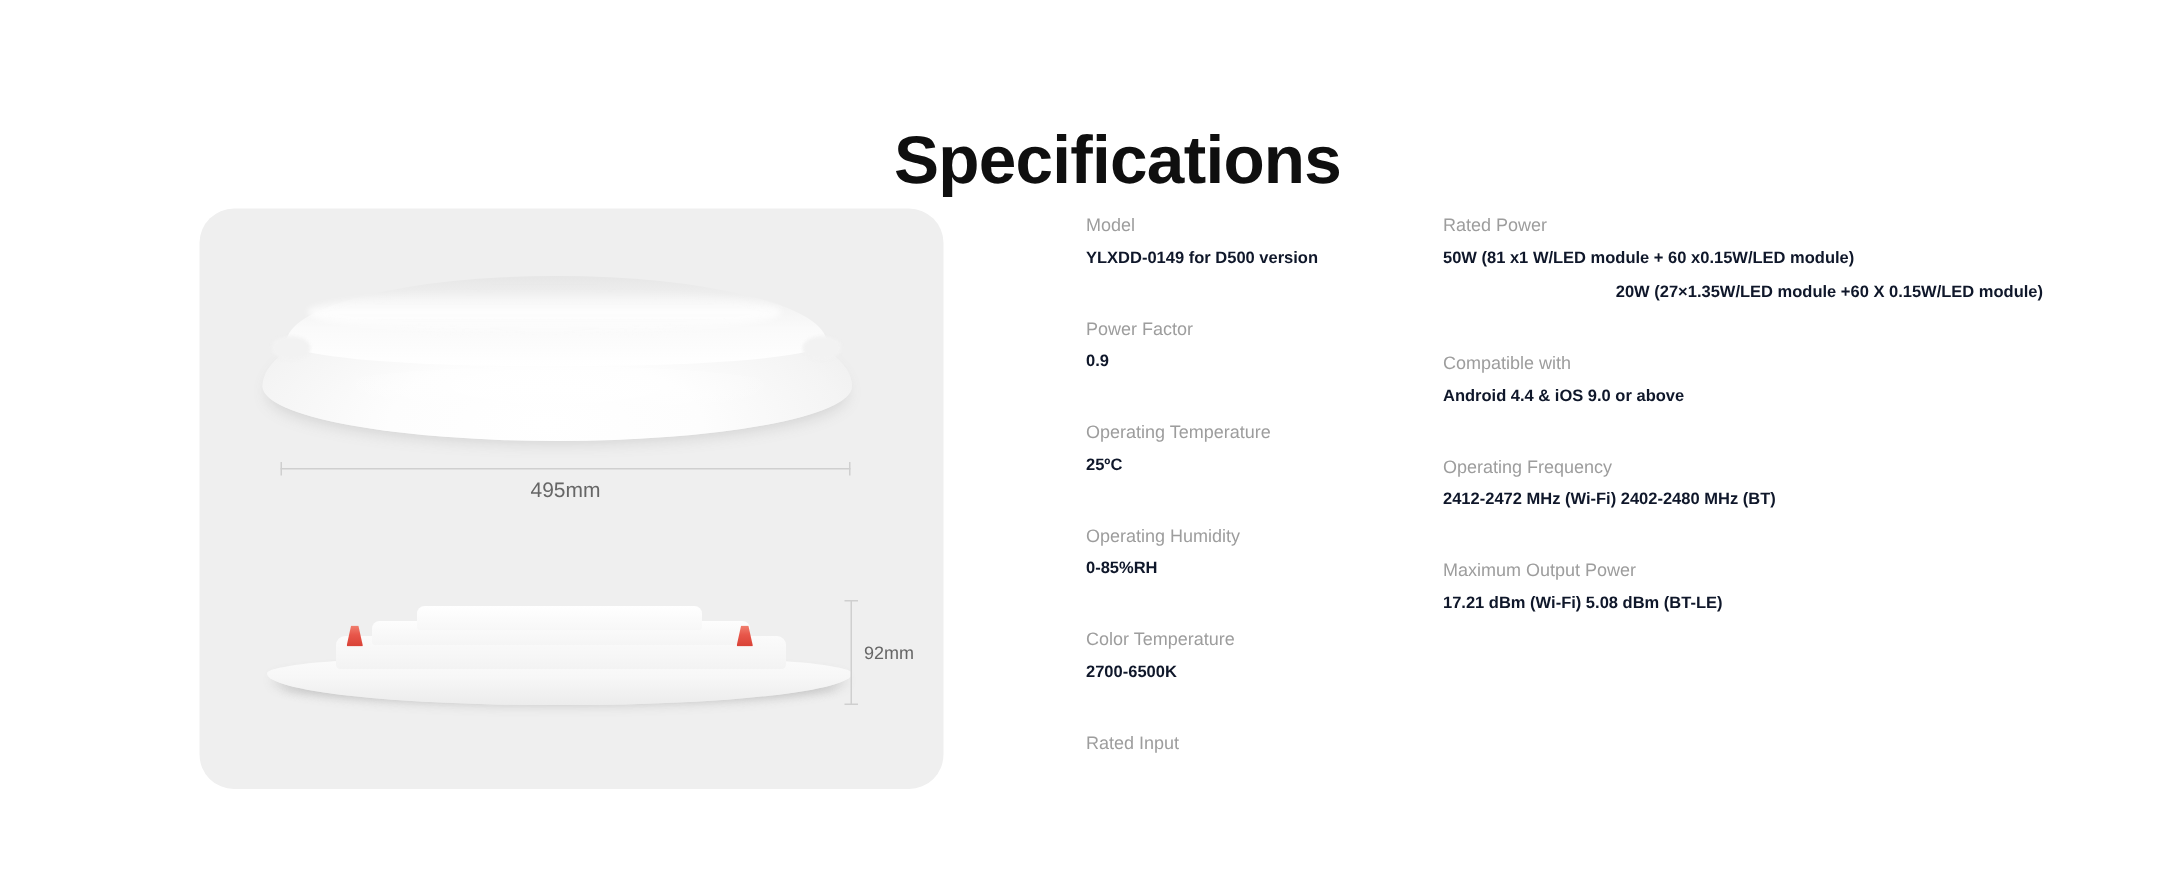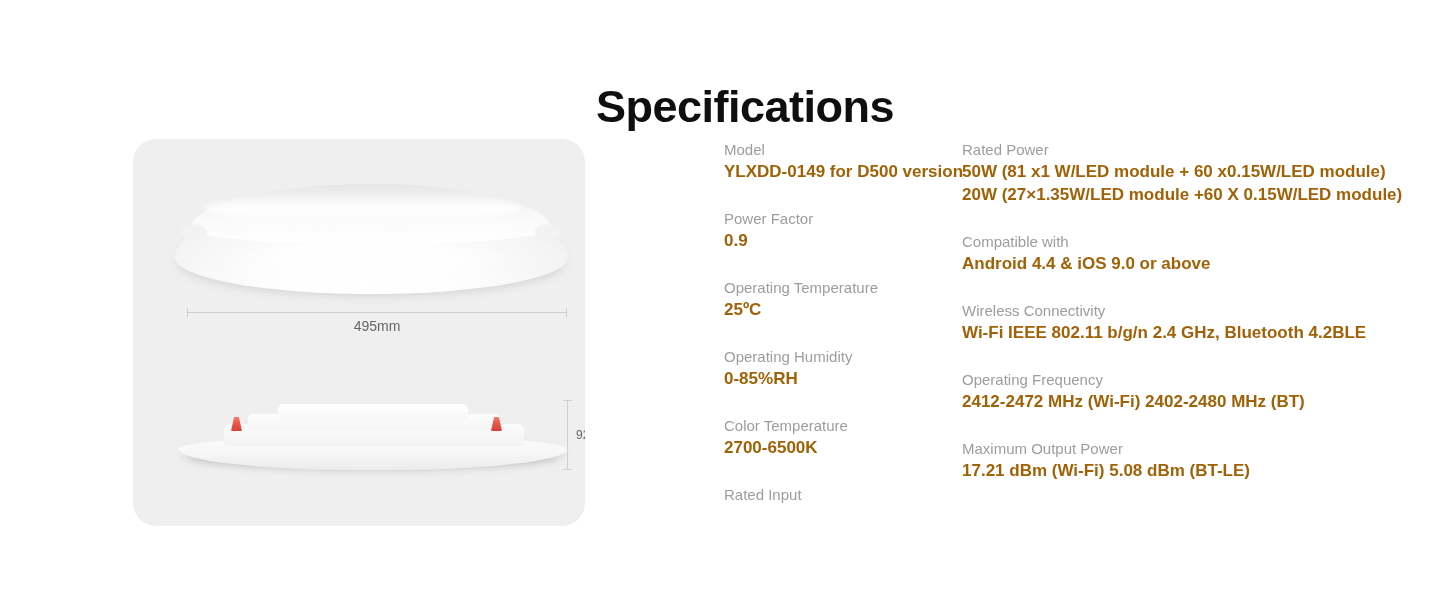--- a/index.html
+++ b/index.html
@@ -27,21 +27,21 @@
     letter-spacing: -0.5px;
     color: #0f0f0f;
     white-space: nowrap;
   }
 
   
   .product-card {
     position: absolute;
     left: 133px;
     top: 139px;
-    width: 452px;
+    width: 496px;
     height: 387px;
     background: #efefef;
     border-radius: 23px;
     overflow: hidden;
   }
 
   
   .lamp-top-view {
     position: absolute;
     left: 42px;
@@ -240,30 +240,30 @@
     position: absolute;
     top: 139px;
   }
   .spec-col.left  { left: 724px; width: 230px; }
   .spec-col.right { left: 962px; width: 400px; }
 
   .spec-item { margin-bottom: 25px; }
   .spec-item:last-child { margin-bottom: 0; }
 
   .spec-label {
-    font-size: 15px;
+    font-size: 12px;
     line-height: 22px;
     color: #9d9d9d;
     white-space: nowrap;
   }
   .spec-value {
-    font-size: 17px;
+    font-size: 11px;
     line-height: 22px;
     font-weight: bold;
-    color: #a16207;
+    color: #0f172a;
     white-space: nowrap;
   }
   .spec-value + .spec-value { margin-top: 1px; text-align: right; }
 </style>
 </head>
 <body>
 
 <h1 class="page-title">Specifications</h1>
 
 <div class="product-card">
@@ -334,24 +334,20 @@
     <div class="spec-label">Rated Power</div>
     <div class="spec-value">50W (81 x1 W/LED module + 60 x0.15W/LED module)</div>
     <div class="spec-value">20W (27×1.35W/LED module +60 X 0.15W/LED module)</div>
   </div>
 
   <div class="spec-item">
     <div class="spec-label">Compatible with</div>
     <div class="spec-value">Android 4.4 &amp; iOS 9.0 or above</div>
   </div>
 
-  <div class="spec-item">
-    <div class="spec-label">Wireless Connectivity</div>
-    <div class="spec-value">Wi-Fi IEEE 802.11 b/g/n 2.4 GHz, Bluetooth 4.2BLE</div>
-  </div>
 
   <div class="spec-item">
     <div class="spec-label">Operating Frequency</div>
     <div class="spec-value">2412-2472 MHz (Wi-Fi) 2402-2480 MHz (BT)</div>
   </div>
 
   <div class="spec-item">
     <div class="spec-label">Maximum Output Power</div>
     <div class="spec-value">17.21 dBm (Wi-Fi) 5.08 dBm (BT-LE)</div>
   </div>

